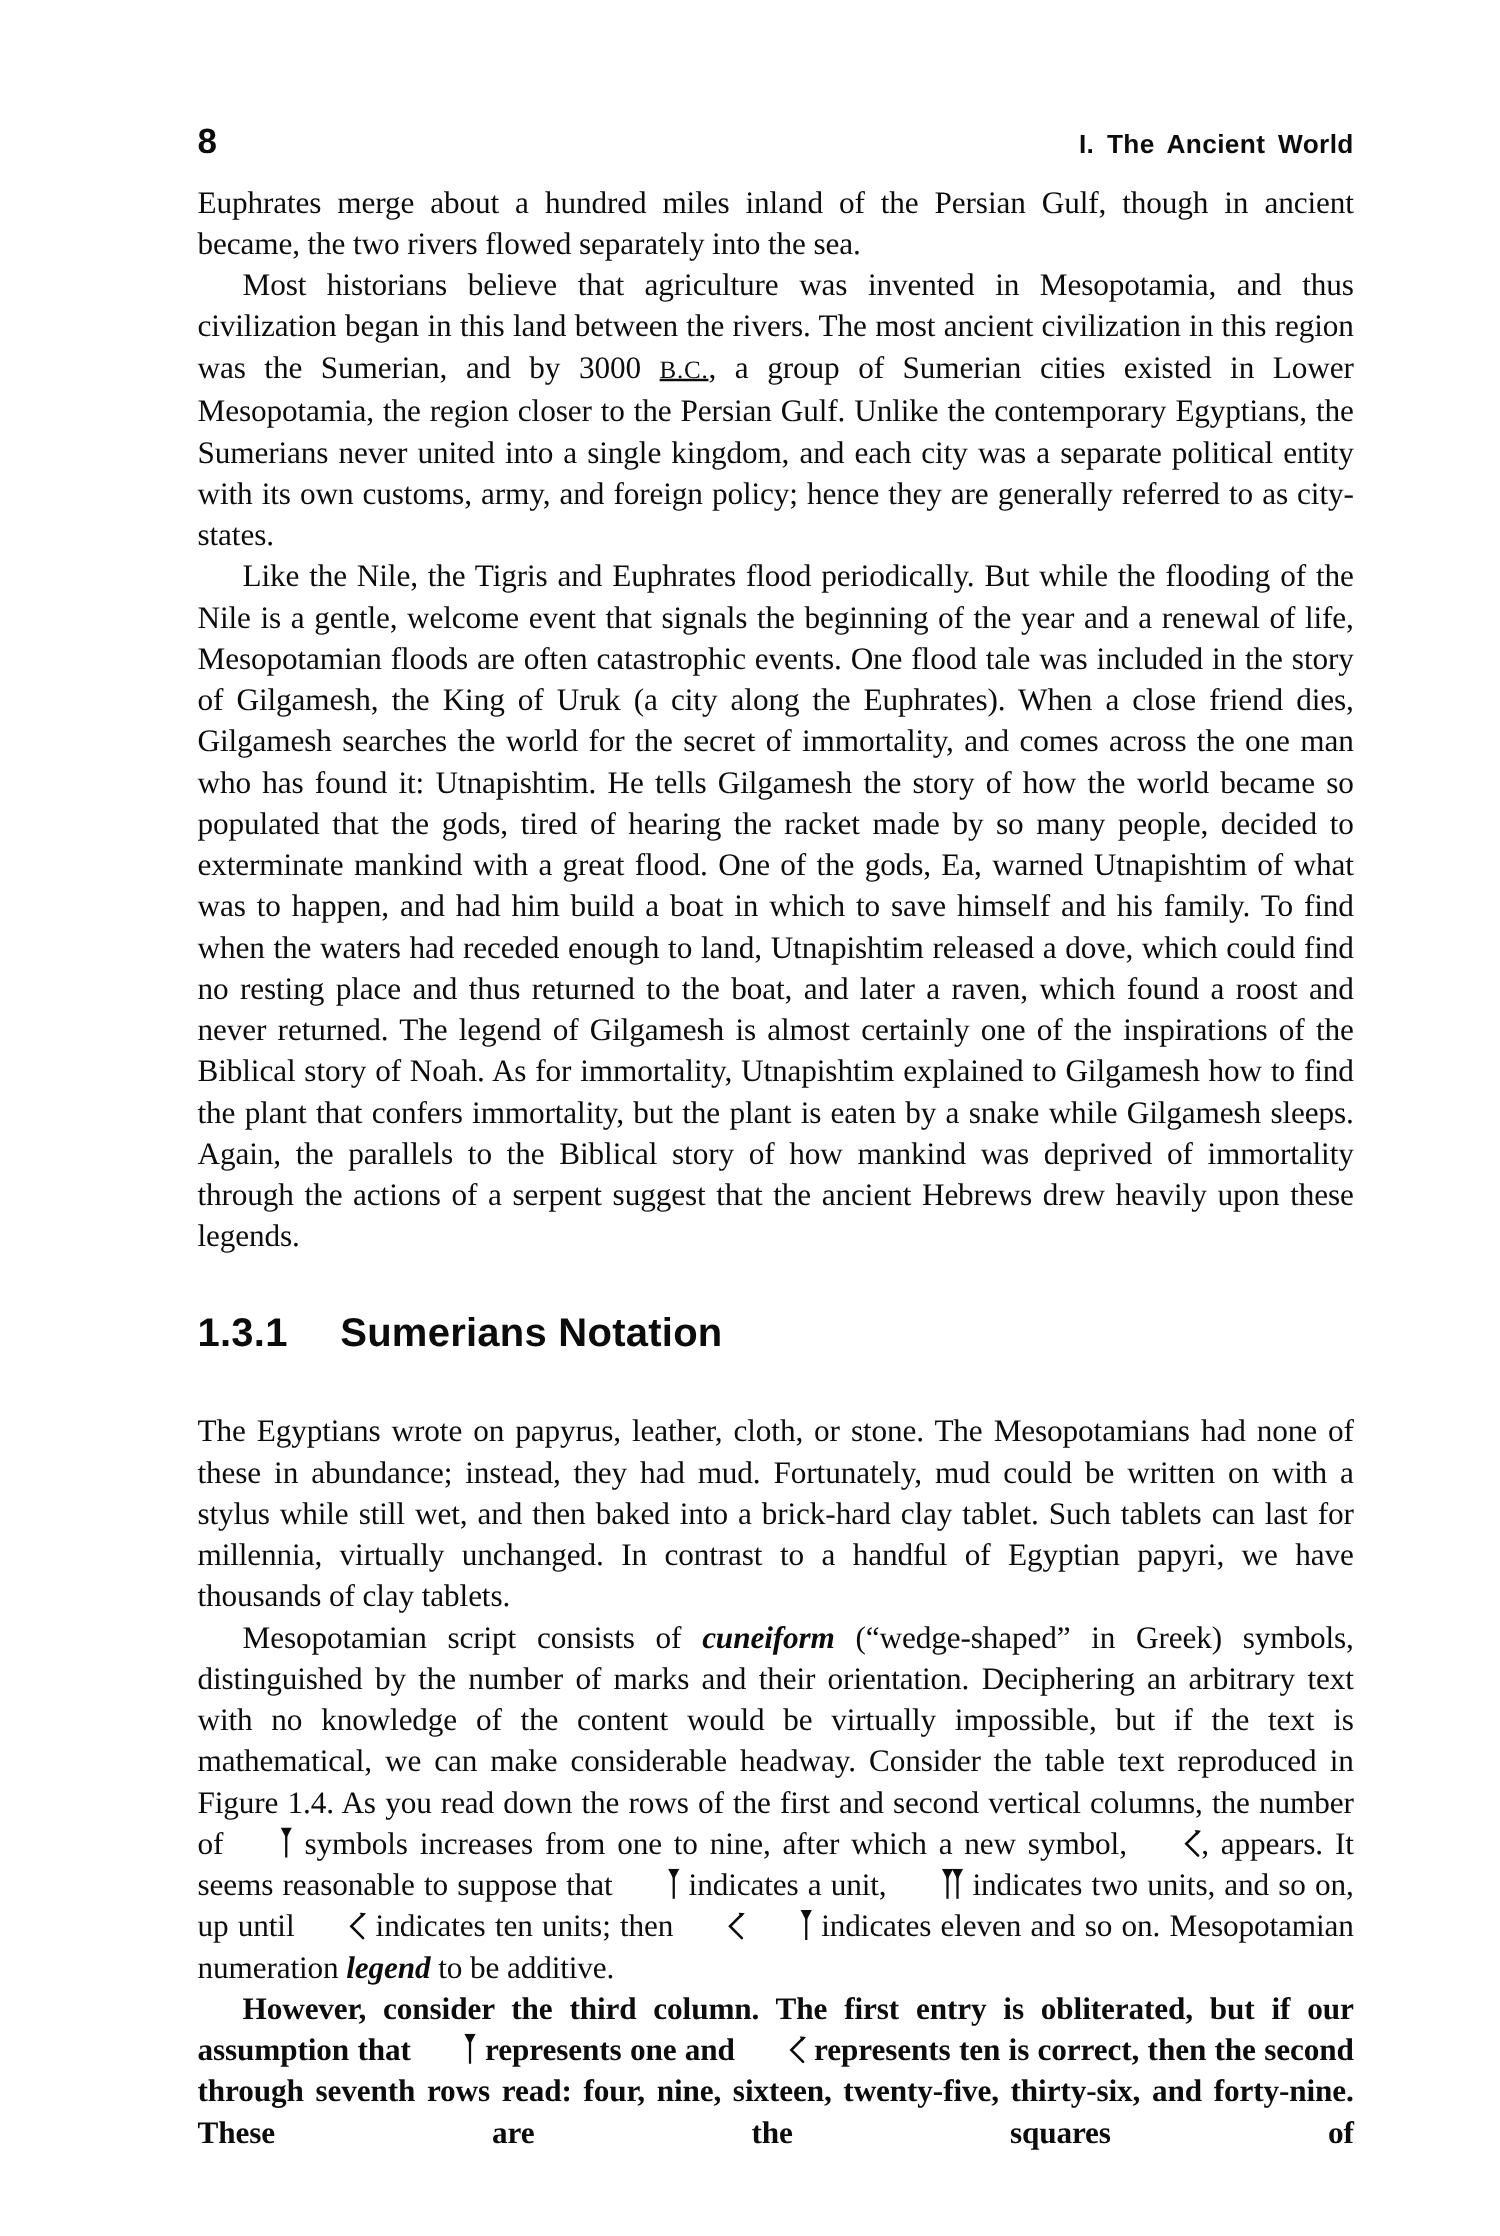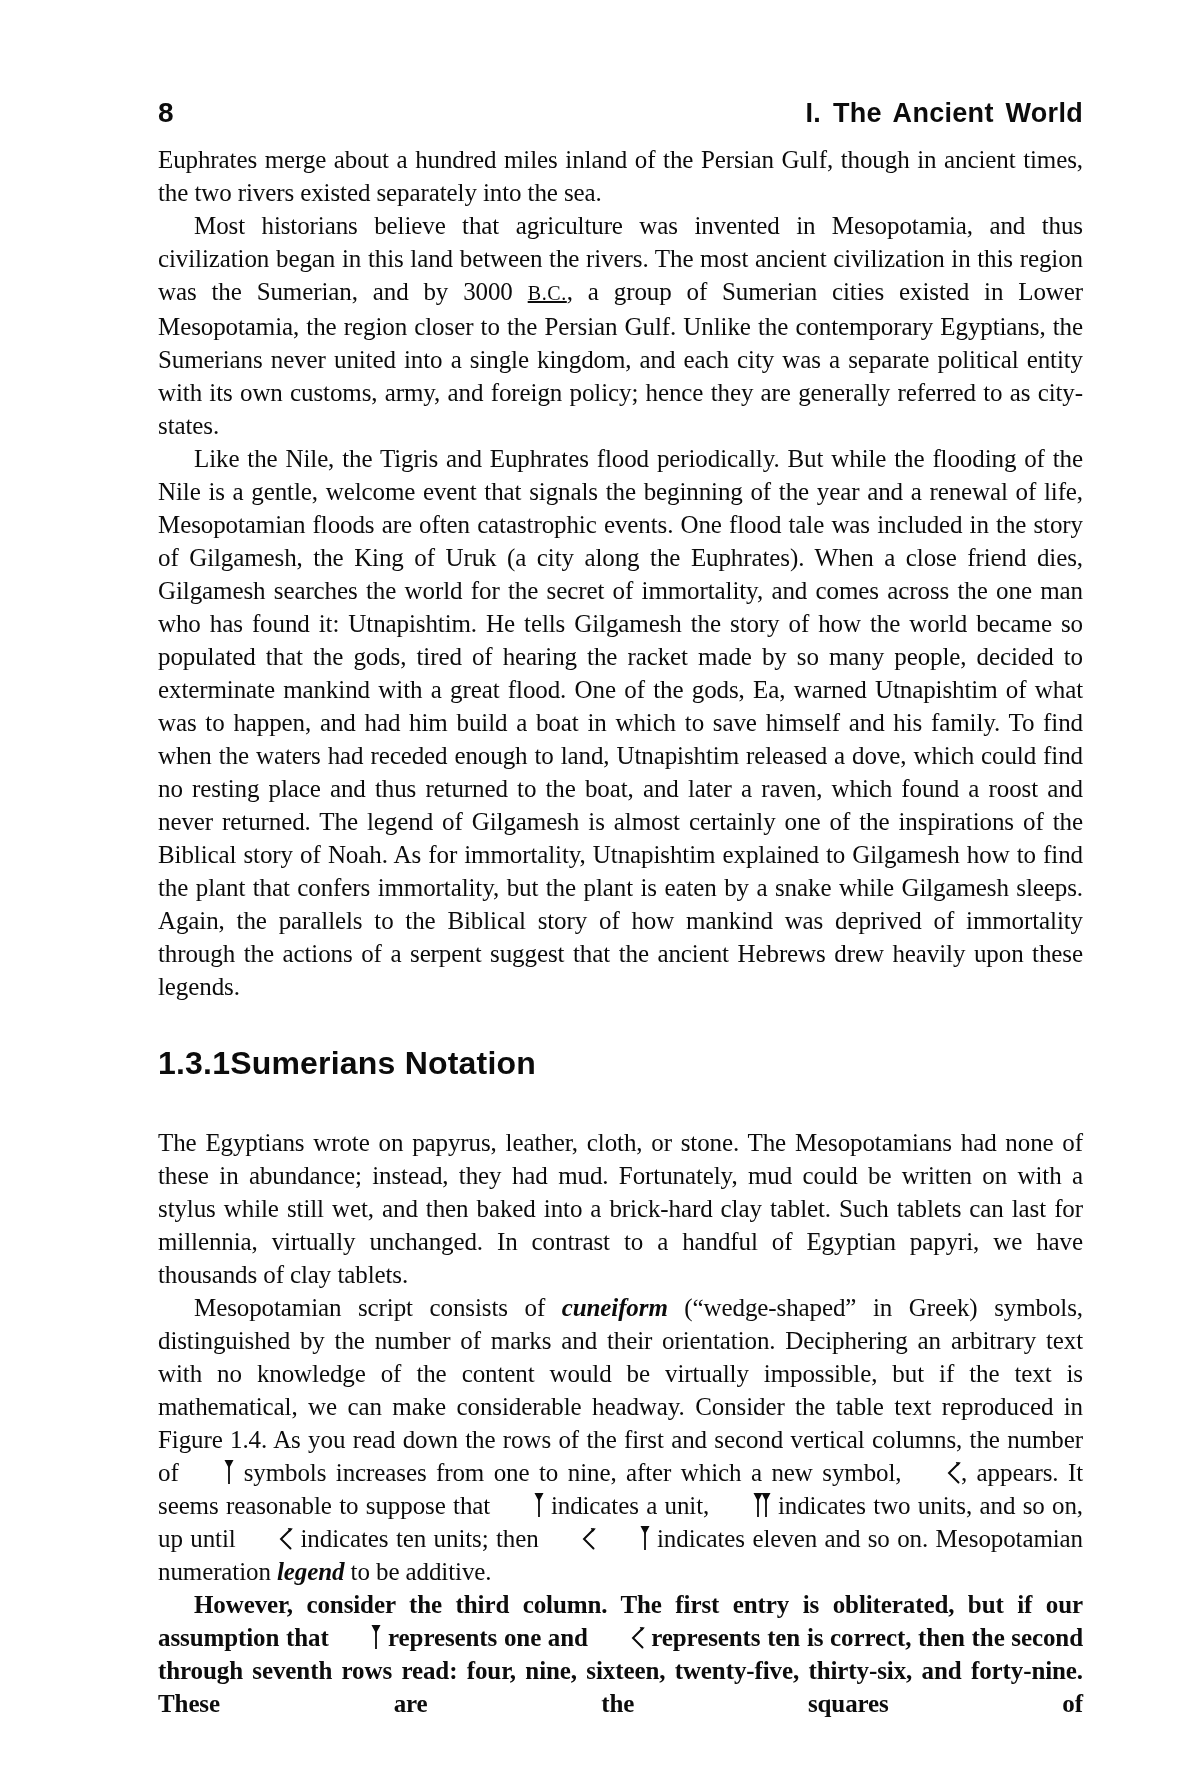--- a/index.html
+++ b/index.html
@@ -23,21 +23,21 @@
     align-items: baseline;
     padding-top: 96px;
     font-family: "Liberation Sans", sans-serif;
     line-height: 34px;
   }
   .page-number {
     font-size: 28px;
     font-weight: 700;
   }
   .running-head {
-    font-size: 27px;
+    font-size: 21px;
     font-weight: 600;
     letter-spacing: 0.3px;
     word-spacing: 4px;
   }
   main {
     margin-top: 13px;
   }
   p {
     margin: 0;
     font-family: "Liberation Serif", "DejaVu Serif", serif;
@@ -55,40 +55,40 @@
     text-decoration: underline;
   }
   h2.section-heading {
     margin: 37px 0 40px 0;
     font-family: "Liberation Sans", sans-serif;
     font-size: 32px;
     font-weight: 700;
     line-height: 46px;
     letter-spacing: 0.2px;
   }
-  .section-number { }
+  .section-number { margin-right: 42px; }
   .sym {
     display: inline-block;
     color: #0c0c0c;
   }
   .sym svg { display: inline-block; vertical-align: -4px; }
   .sym-ten svg { vertical-align: -3px; }
 </style>
 </head>
 <body>
 
 <div class="page">
   <header class="running">
     <span class="page-number">8</span>
     <span class="running-head">I. The Ancient World</span>
   </header>
 
   <main>
     <section>
-        <p>Euphrates merge about a hundred miles inland of the Persian Gulf, though in ancient times, the two rivers existed separately into the sea.</p>
+        <p>Euphrates merge about a hundred miles inland of the Persian Gulf, though in ancient became, the two rivers flowed separately into the sea.</p>
         <p class="indent">Most historians believe that agriculture was invented in Mesopotamia, and thus civilization began in this land between the rivers. The most ancient civilization in this region was the Sumerian, and by 3000 <span class="sc">B.C.</span>, a group of Sumerian cities existed in Lower Mesopotamia, the region closer to the Persian Gulf. Unlike the contemporary Egyptians, the Sumerians never united into a single kingdom, and each city was a separate political entity with its own customs, army, and foreign policy; hence they are generally referred to as city-states.</p>
         <p class="indent">Like the Nile, the Tigris and Euphrates flood periodically. But while the flooding of the Nile is a gentle, welcome event that signals the beginning of the year and a renewal of life, Mesopotamian floods are often catastrophic events. One flood tale was included in the story of Gilgamesh, the King of Uruk (a city along the Euphrates). When a close friend dies, Gilgamesh searches the world for the secret of immortality, and comes across the one man who has found it: Utnapishtim. He tells Gilgamesh the story of how the world became so populated that the gods, tired of hearing the racket made by so many people, decided to exterminate mankind with a great flood. One of the gods, Ea, warned Utnapishtim of what was to happen, and had him build a boat in which to save himself and his family. To find when the waters had receded enough to land, Utnapishtim released a dove, which could find no resting place and thus returned to the boat, and later a raven, which found a roost and never returned. The legend of Gilgamesh is almost certainly one of the inspirations of the Biblical story of Noah. As for immortality, Utnapishtim explained to Gilgamesh how to find the plant that confers immortality, but the plant is eaten by a snake while Gilgamesh sleeps. Again, the parallels to the Biblical story of how mankind was deprived of immortality through the actions of a serpent suggest that the ancient Hebrews drew heavily upon these legends.</p>
       </section>
 
     <h2 class="section-heading">
       <span class="section-number">1.3.1</span><span class="section-title">Sumerians Notation</span>
     </h2>
 
     <section>
         <p>The Egyptians wrote on papyrus, leather, cloth, or stone. The Mesopotamians had none of these in abundance; instead, they had mud. Fortunately, mud could be written on with a stylus while still wet, and then baked into a brick-hard clay tablet. Such tablets can last for millennia, virtually unchanged. In contrast to a handful of Egyptian papyri, we have thousands of clay tablets.</p>

